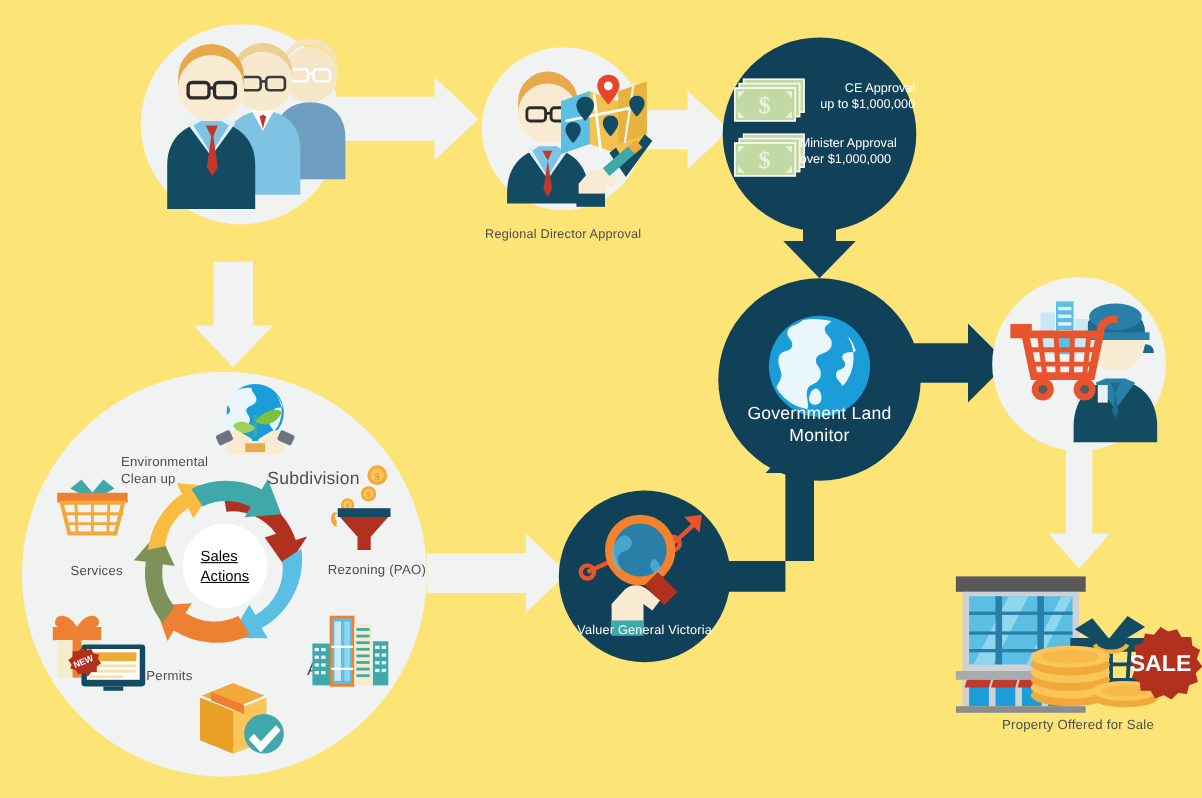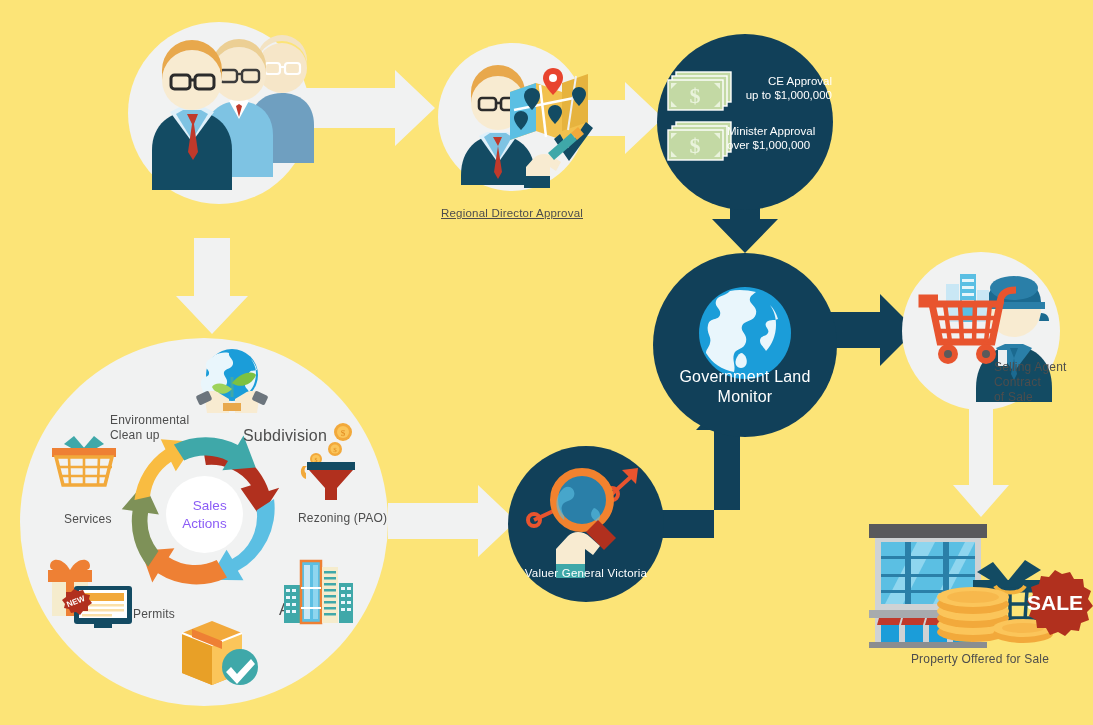--- a/index.html
+++ b/index.html
@@ -25,21 +25,21 @@
     letter-spacing:.2px;
   }
   .lbl-dark{color:#ffffff;}
   .lbl-money{color:#ffffff;text-align:left;line-height:1.25;}
   svg{display:block;overflow:visible;}
   .arrow-white{fill:#f1f2f2;}
   .arrow-navy{fill:#114059;}
   .cyc-center{
     position:absolute;border-radius:50%;background:#ffffff;
     display:flex;align-items:center;justify-content:center;
-    text-align:right;color:#8b5cf6;line-height:1.28;
+    text-align:left;color:#000000;line-height:1.28;text-decoration:underline;
   }
 </style>
 </head>
 <body style="background: rgb(252, 228, 119);">
 
 <div class="stage">
 
   <svg style="position:absolute;left:0;top:0;width:1093px;height:725px;">
 
     <path class="arrow-white" d="M295,88 L395,88 L395,70 L435,108 L395,146 L395,128 L295,128 Z"></path>
@@ -117,21 +117,21 @@
     <path d="M95,28 c0,-6 5,-10 10,-10 c6,0 10,4 10,10 c0,7 -10,17 -10,17 c0,0 -10,-10 -10,-17 Z" fill="#e8442e"></path>
     <circle cx="105" cy="28" r="4" fill="#ffffff"></circle>
 
     <path d="M112,84 l8,14 l18,-26 l7,6 l-24,33 l-15,-22 Z" fill="#134b63"></path>
 
     <path d="M86,108 c5,-5 14,-5 19,-1 l8,5 l-5,9 l-6,-4 l0,18 l-24,0 l0,-18 Z" fill="#f8ebd1"></path>
     <rect x="76" y="126" width="26" height="12" fill="#134b63"></rect>
     <path d="M100,103 l23,-20 l6,7 l-23,20 Z" fill="#3fa8a9"></path>
     <path d="M123,83 l7,-6 l6,7 l-7,6 Z" fill="#f2a93b"></path>
   </svg>
-  <div class="lbl" style="left:436px;top:206px;width:152px;font-size:11.5px;text-decoration:underline;">Regional Director Approval</div>
+  <div class="lbl" style="left:436px;top:206px;width:152px;font-size:11.5px;">Regional Director Approval</div>
 
   <div class="circle-dark" style="left:657px;top:34px;width:176px;height:176px;"></div>
 
   <svg style="position:absolute;left:667px;top:70px;width:68px;height:44px;" viewBox="0 0 68 44">
     <rect x="9" y="2" width="55" height="30" fill="#c3d9a4" stroke="#ffffff" stroke-width="1.4"></rect>
     <rect x="5" y="6" width="55" height="30" fill="#c3d9a4" stroke="#ffffff" stroke-width="1.4"></rect>
     <rect x="1" y="10" width="55" height="30" fill="#c3d9a4" stroke="#ffffff" stroke-width="1.4"></rect>
     <text x="28" y="33" font-family="Liberation Serif, serif" font-size="22" font-weight="bold" fill="#e9f3dc" text-anchor="middle">$</text>
     <path d="M4,13 l6,0 l-6,6 Z" fill="#e9f3dc"></path>
     <path d="M53,13 l-6,0 l6,6 Z" fill="#e9f3dc"></path>
@@ -202,25 +202,20 @@
       <line x1="20" y1="60" x2="82" y2="60"></line>
       <line x1="23" y1="73" x2="80" y2="73"></line>
     </g>
     <path d="M18,46 l-10,0 l0,-6 l16,0" fill="none" stroke="#e8542e" stroke-width="7"></path>
     <path d="M86,46 c0,-12 8,-14 16,-14" fill="none" stroke="#e8542e" stroke-width="7"></path>
     <circle cx="34" cy="96" r="10" fill="#e8542e"></circle>
       <circle cx="34" cy="96" r="4" fill="#5a5a5a"></circle>
     <circle cx="72" cy="96" r="10" fill="#e8542e"></circle>
       <circle cx="72" cy="96" r="4" fill="#5a5a5a"></circle>
   </svg>
-  <div class="lbl" style="left:994px;top:360px;width:80px;font-size:12px;text-align:left;">
-    <div>Selling Agent</div>
-    <div>Contract</div>
-    <div>of Sale</div>
-  </div>
 
   <div class="circle-dark" style="left:508px;top:446px;width:156px;height:156px;"></div>
   <svg style="position:absolute;left:524px;top:458px;width:128px;height:120px;" viewBox="0 0 128 120">
 
     <polyline points="10,62 36,50 62,56 88,36 110,16" fill="none" stroke="#e8542e" stroke-width="4"></polyline>
     <path d="M98,12 l16,-2 l-2,16 Z" fill="#e8542e"></path>
     <circle cx="10" cy="62" r="6" fill="none" stroke="#e8542e" stroke-width="4"></circle>
     <circle cx="36" cy="50" r="6" fill="#e8542e"></circle>
     <circle cx="62" cy="56" r="6" fill="none" stroke="#e8542e" stroke-width="4"></circle>
     <circle cx="88" cy="36" r="6" fill="none" stroke="#e8542e" stroke-width="4"></circle>

